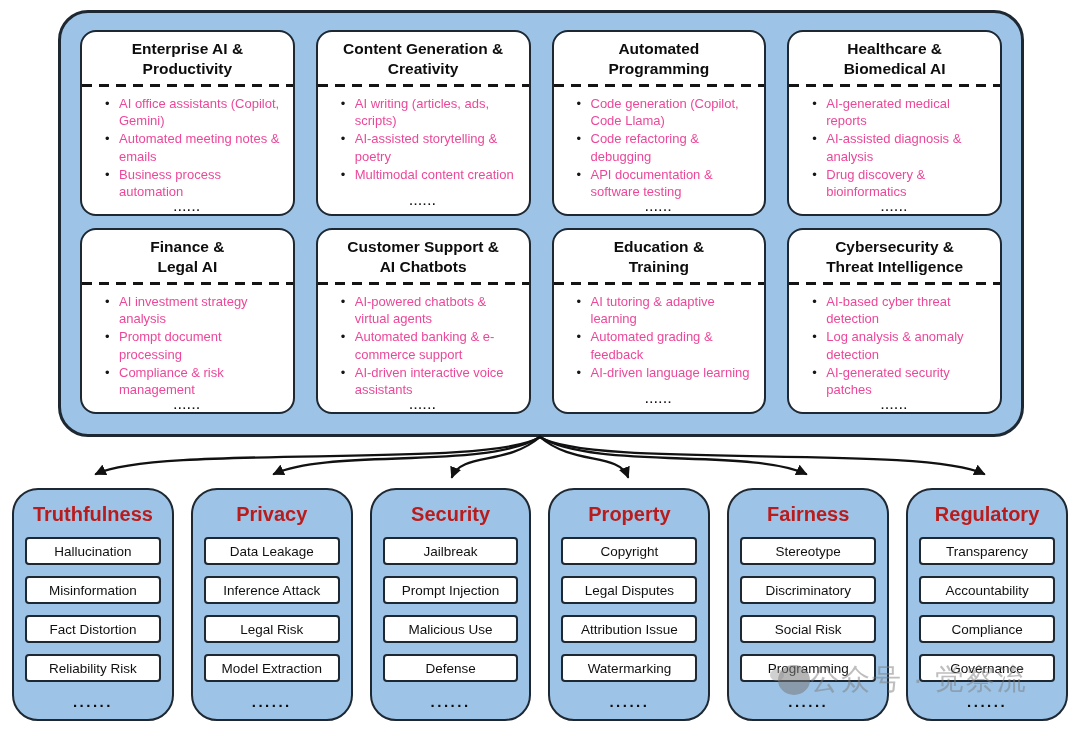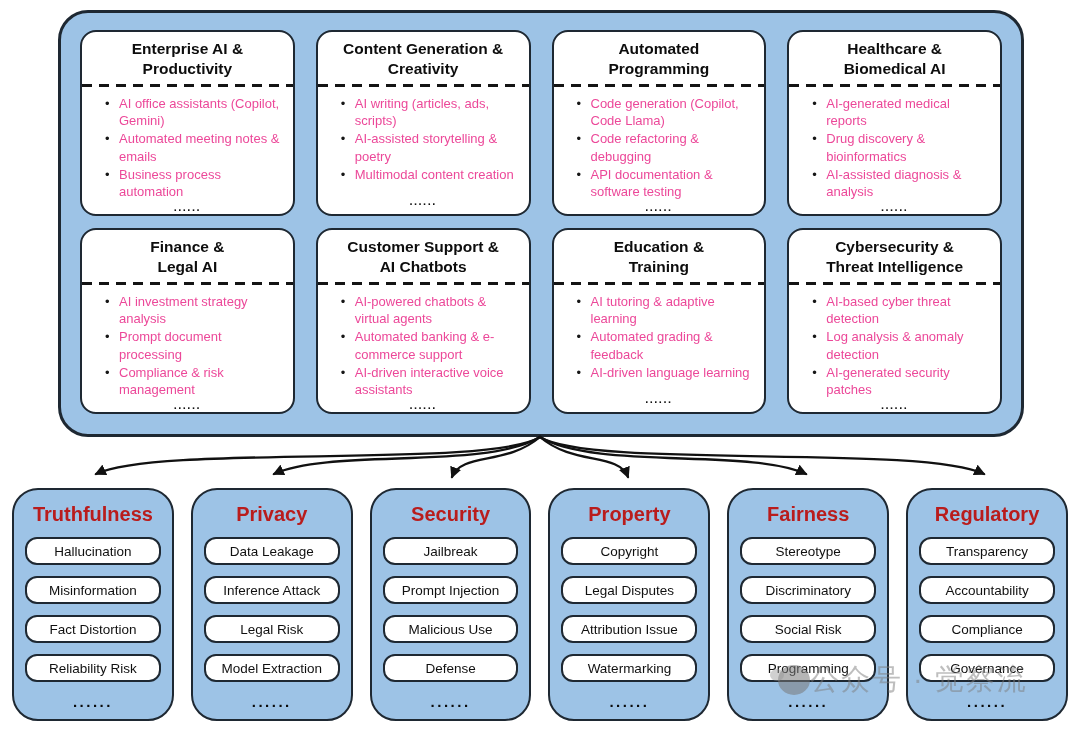--- a/index.html
+++ b/index.html
@@ -80,21 +80,21 @@
   }
   .col-title{
     text-align:center;
     font-size:20px;font-weight:700;color:#b91c1c;
     line-height:1.25;margin-bottom:2px;
   }
   .pills{display:flex;flex-direction:column;}
   .pill{
     background:#ffffff;
     border:2px solid #1E2832;
-    border-radius:12px;
+    border-radius:4px;
     height:28px;box-sizing:border-box;
     margin-top:11px;
     display:flex;align-items:center;justify-content:center;
     font-size:13.5px;color:#101010;
     white-space:nowrap;
   }
   .pills .pill:first-of-type{margin-top:8px;}
   .col-dots{
     margin-top:auto;text-align:center;
     font-size:15px;font-weight:700;letter-spacing:2.5px;
@@ -167,22 +167,22 @@
       <div class="card-dots">......</div>
     </div>
 
     <div class="card">
       <div class="card-title">Healthcare &amp;
 Biomedical AI</div>
       <div class="dash"></div>
       <ul class="bullets">
 
       <li class="bullet">AI-generated medical reports</li>
+          <li class="bullet">AI-assisted diagnosis &amp; analysis</li>
           <li class="bullet">Drug discovery &amp; bioinformatics</li>
-          <li class="bullet">AI-assisted diagnosis &amp; analysis</li>
         </ul>
       <div class="card-dots">......</div>
     </div>
 
     <div class="card">
       <div class="card-title">Finance &amp;
 Legal AI</div>
       <div class="dash"></div>
       <ul class="bullets">
 

